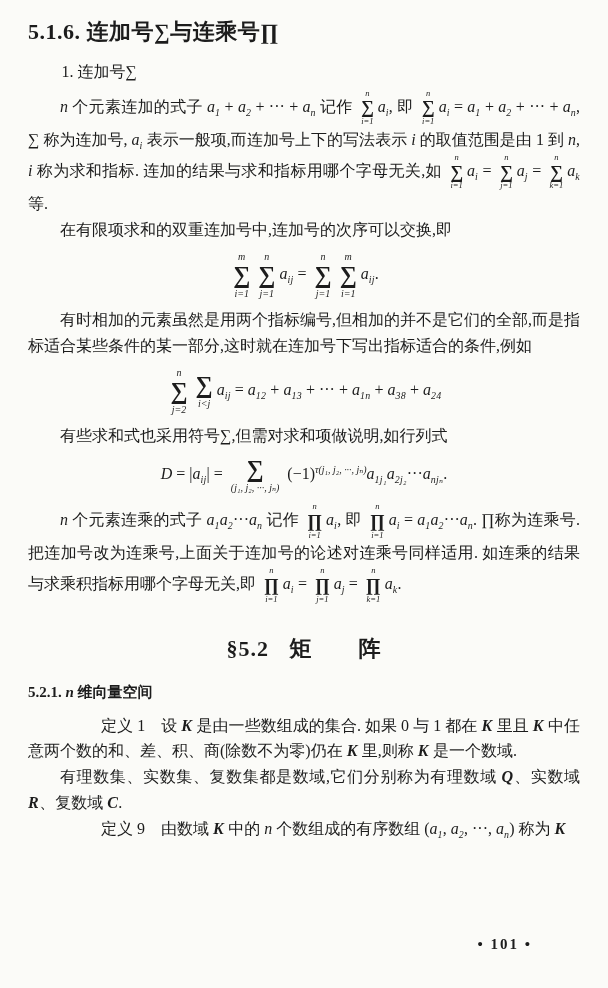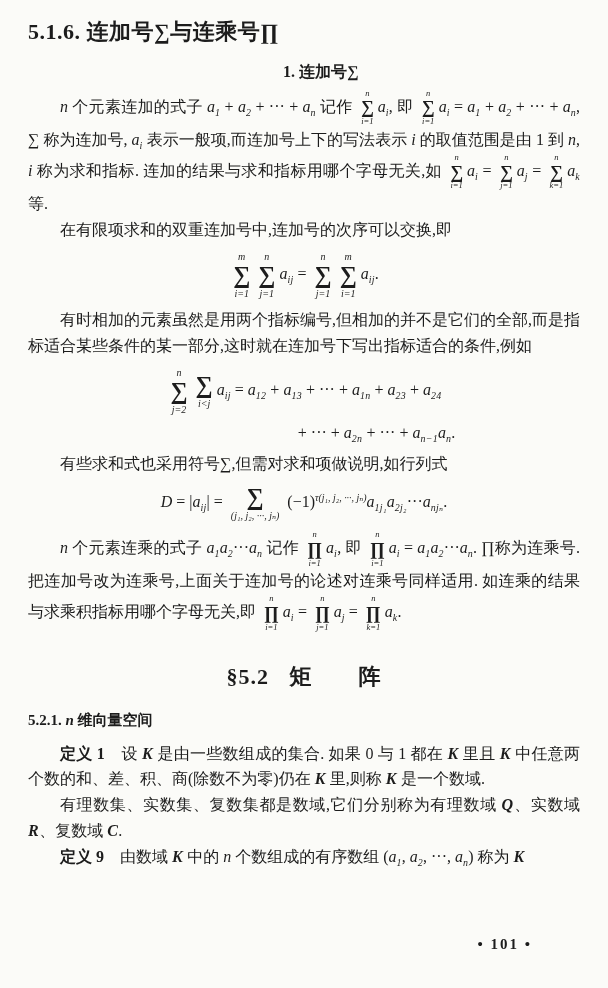--- a/index.html
+++ b/index.html
@@ -20,43 +20,42 @@
     padding:18px 28px 0 28px;
     position:relative;
     font-size:16px;
     line-height:1.62;
   }
   h1.sec{
     font-size:22px;font-weight:700;margin:0 0 12px 0;line-height:1.3;
     letter-spacing:0.5px;
   }
   .subhead{
-    font-weight:700;
+    font-weight:400;
     padding-left:2.1em;
     margin:6px 0 4px 0;
-    text-align:center;
   }
   p.body{
     margin:0;
     text-indent:2em;
     text-align:justify;
   }
   .formula{
     text-align:center;
     margin:8px 0;
     line-height:1.25;
     white-space:nowrap;
   }
   .formula.cont{
     margin-left:145px;
     margin-top:2px;
   }
   .mvar{font-style:italic;}
   .bvar{font-style:italic;font-weight:700;letter-spacing:0.5px;}
-  .bold-text{font-weight:700;}
+  .bold-text{font-weight:400;margin-left:41px;}
   sub.msub{
     font-size:0.62em;
     font-style:italic;
     line-height:0;
     letter-spacing:0.3px;
   }
   sup.msup{
     font-size:0.62em;
     font-style:italic;
     line-height:0;
@@ -161,22 +160,21 @@
 
   <p class="body">有时相加的元素虽然是用两个指标编号,但相加的并不是它们的全部,而是指标适合某些条件的某一部分,这时就在连加号下写出指标适合的条件,例如</p>
 
   <div class="formula"><span class="bigop">
         <span class="lim">n</span>
         <span class="opsym">∑</span>
         <span class="lim">j=2</span>
       </span><span class="bigop">
         <span class="opsym">∑</span>
         <span class="lim">i&lt;j</span>
-      </span><span class="mvar">a</span><sub class="msub">ij</sub> = <span class="mvar">a</span><sub class="msub">12</sub> + <span class="mvar">a</span><sub class="msub">13</sub> + ··· + <span class="mvar">a</span><sub class="msub">1n</sub> + <span class="mvar">a</span><sub class="msub">23</sub> + <span class="mvar">a</span><sub class="msub">24</sub></div>
-  <div class="formula cont">+ ··· + <span class="mvar">a</span><sub class="msub">2n</sub> + ··· + <span class="mvar">a</span><sub class="msub">n−1</sub><span class="mvar">a</span><sub class="msub">n</sub>.</div>
+      </span><span class="mvar">a</span><sub class="msub">ij</sub> = <span class="mvar">a</span><sub class="msub">12</sub> + <span class="mvar">a</span><sub class="msub">13</sub> + ··· + <span class="mvar">a</span><sub class="msub">1n</sub> + <span class="mvar">a</span><sub class="msub">38</sub> + <span class="mvar">a</span><sub class="msub">24</sub></div>
 
   <p class="body">有些求和式也采用符号∑,但需对求和项做说明,如行列式</p>
 
   <div class="formula"><span class="mvar">D</span> = |<span class="mvar">a</span><sub class="msub">ij</sub>| = <span class="bigop">
         <span class="opsym">∑</span>
         <span class="lim">(j₁, j₂, ···, jₙ)</span>
       </span> (−1)<sup class="msup">τ(j₁, j₂, ···, jₙ)</sup><span class="mvar">a</span><sub class="msub">1j₁</sub><span class="mvar">a</span><sub class="msub">2j₂</sub>···<span class="mvar">a</span><sub class="msub">njₙ</sub>.</div>
 
 
   <p class="body"><span class="mvar">n</span> 个元素连乘的式子 <span class="mvar">a</span><sub class="msub">1</sub><span class="mvar">a</span><sub class="msub">2</sub>···<span class="mvar">a</span><sub class="msub">n</sub> 记作 <span class="bigop">

